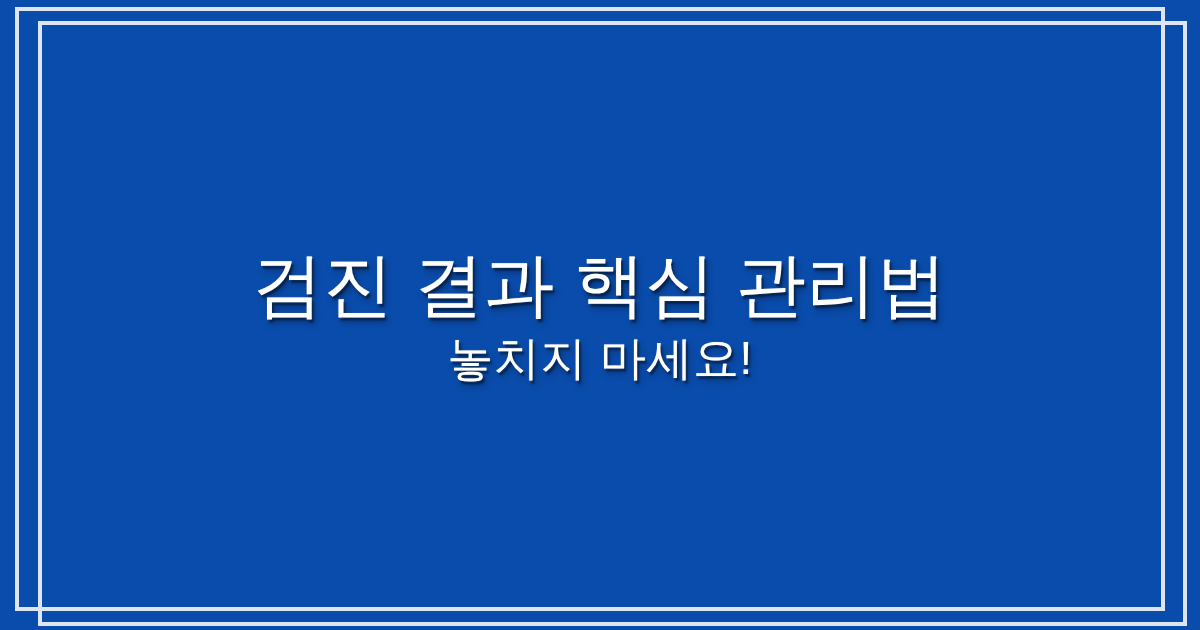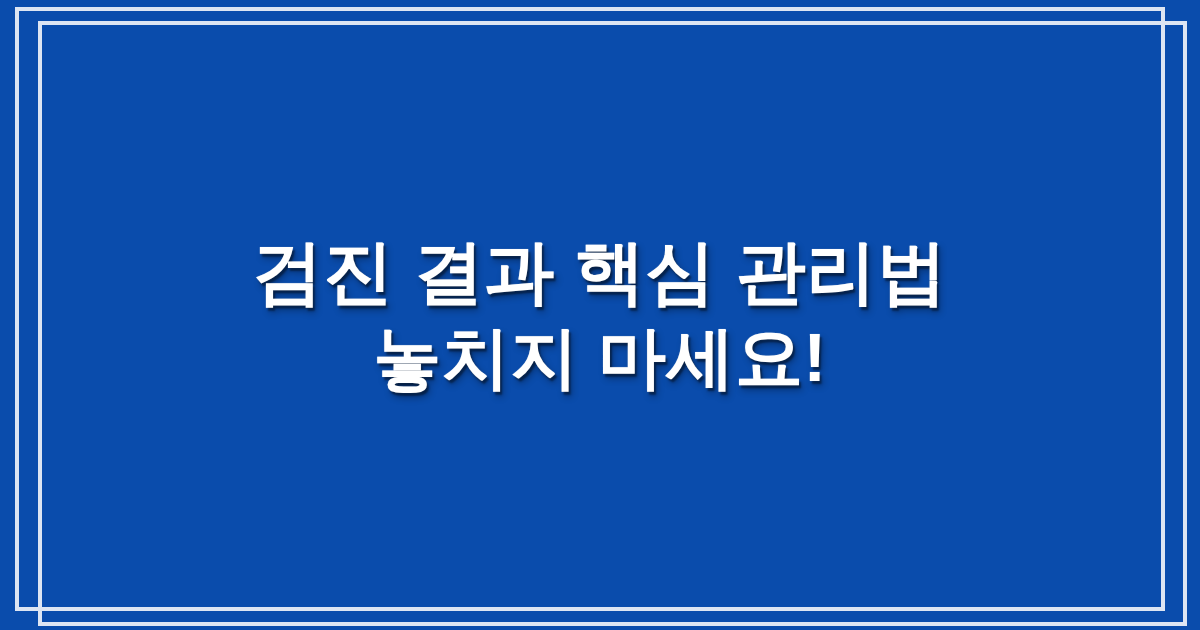--- a/index.html
+++ b/index.html
@@ -55,35 +55,35 @@
     height: 630px;
     display: flex;
     flex-direction: column;
     align-items: center;
     justify-content: center;
     gap: 6px;
   }
 
   .headline-line {
     color: #ffffff;
-    font-weight: 700;
+    font-weight: 400;
     letter-spacing: 0.5px;
     line-height: 1.14;
     white-space: nowrap;
     text-align: center;
     text-shadow:
       2px 3px 2px rgba(0, 0, 0, 0.45),
       3px 5px 7px rgba(0, 0, 0, 0.30),
       0 0 1px rgba(255, 255, 255, 0.55);
   }
   .headline-line-1 {
     font-size: 70px;
   }
   .headline-line-2 {
-    font-size: 68px;
+    font-size: 46px;
   }
 </style>
 </head>
 <body>
 
 <div id="banner">
 
   <div class="frame frame-outer"></div>
 
   <div class="frame frame-inner"></div>

